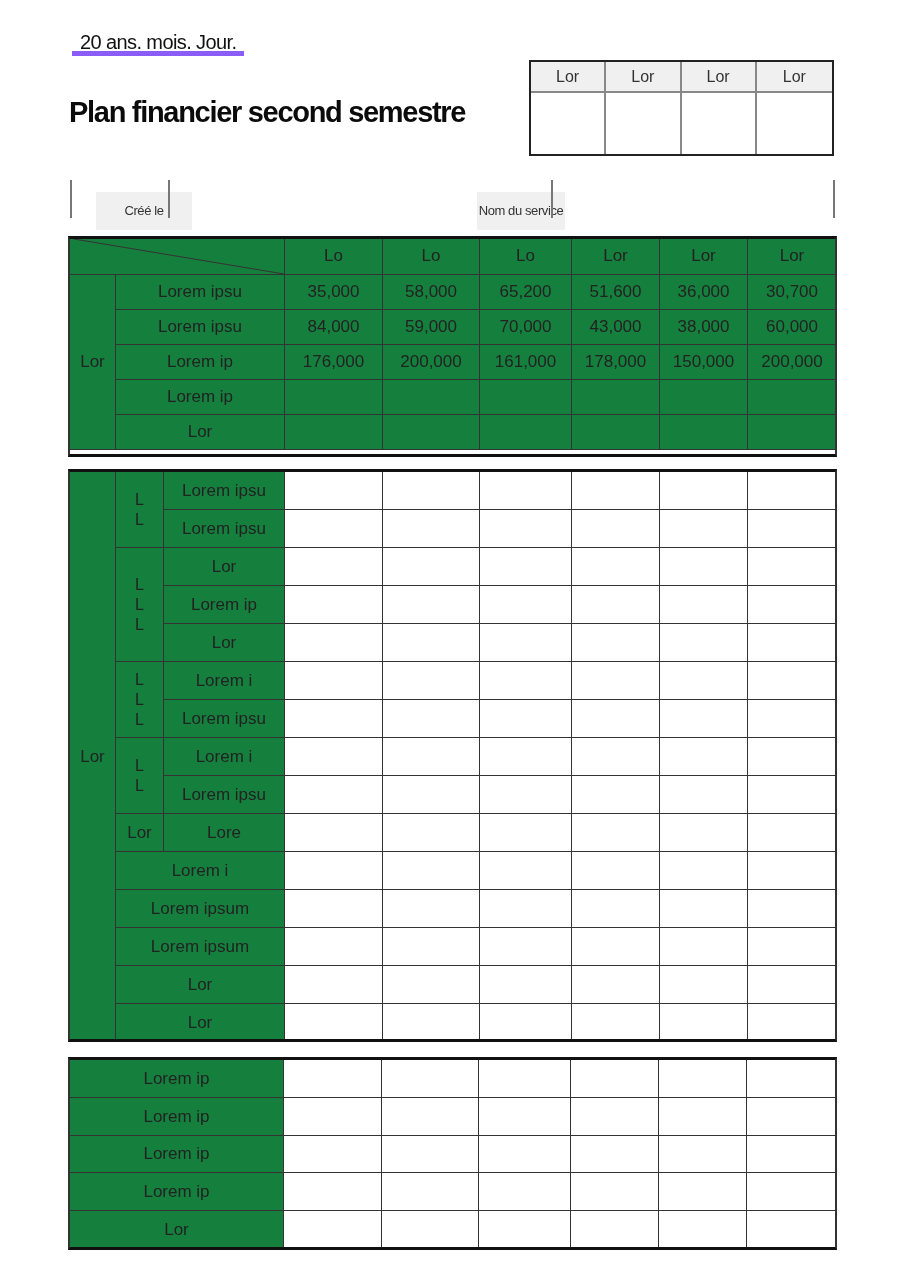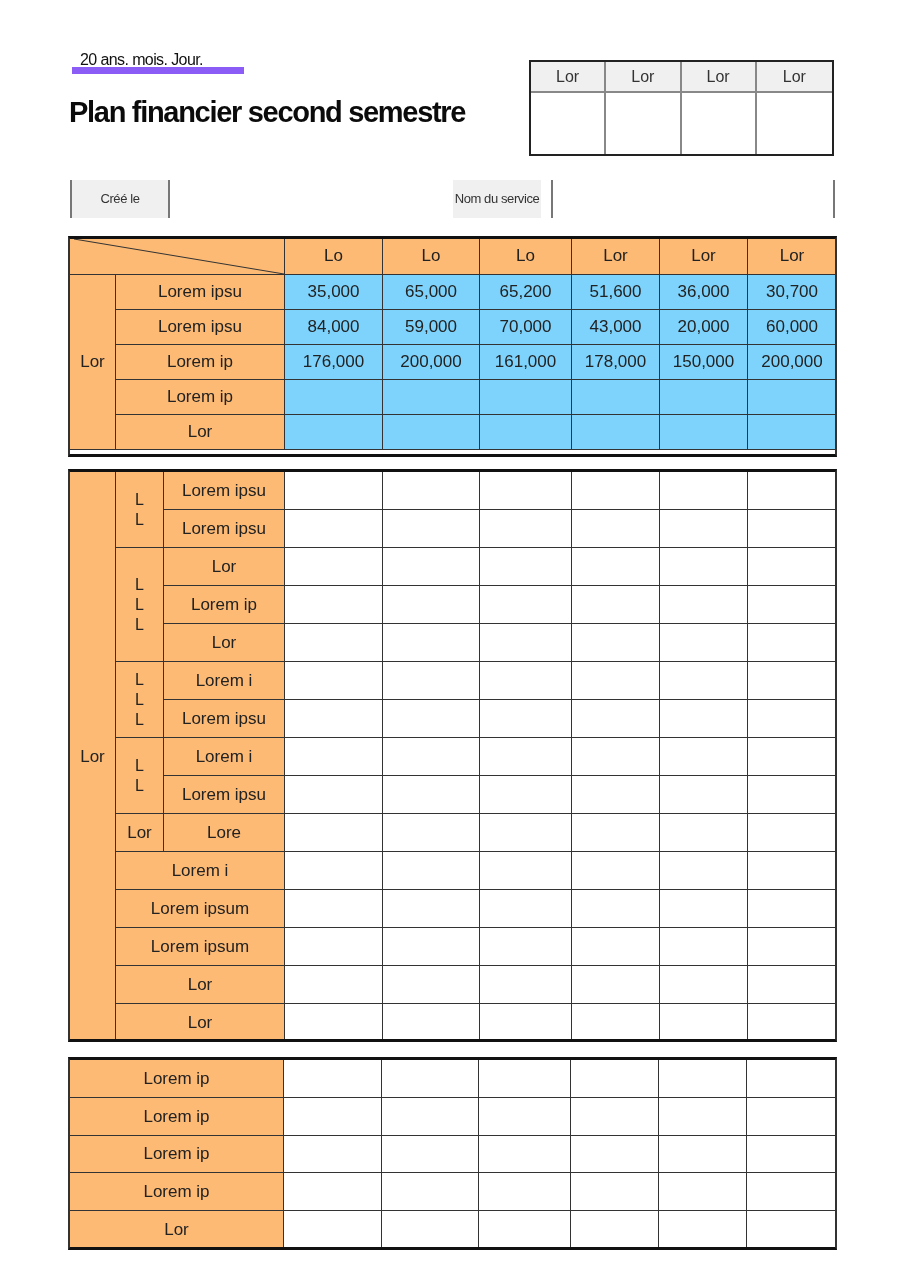--- a/index.html
+++ b/index.html
@@ -1,29 +1,29 @@
 <!DOCTYPE html>
 <html><head>
 <meta charset="utf-8">
 <style>
   html,body{margin:0;padding:0;background:#fff;}
   body{width:905px;height:1280px;position:relative;overflow:hidden;font-family:"Liberation Sans","DejaVu Sans",sans-serif;color:#222;}
-  .date{position:absolute;left:72px;top:48px;width:172px;height:26px;border-bottom:7px solid #8b5cf6;font-size:16px;letter-spacing:-0.6px;padding-left:8px;box-sizing:border-box;line-height:24px;color:#111;}
+  .date{position:absolute;left:72px;top:30px;width:172px;height:26px;border-bottom:5px solid #8b5cf6;font-size:20px;letter-spacing:-0.6px;padding-left:8px;box-sizing:border-box;line-height:24px;color:#111;}
   .title{position:absolute;left:69px;top:96px;font-size:29px;font-weight:bold;letter-spacing:-1.3px;color:#0b0b0b;}
   .approve{position:absolute;left:529px;top:60px;width:305px;height:96px;border:2px solid #222;box-sizing:border-box;display:grid;grid-template-columns:repeat(4,1fr);grid-template-rows:31px 1fr;}
   .approve .h{background:#f0f0f0;border-right:2px solid #888;border-bottom:2px solid #888;font-size:16px;text-align:center;line-height:30px;color:#333;}
   .approve .b{border-right:2px solid #888;}
   .approve .last{border-right:none;}
   .meta{position:absolute;top:180px;height:38px;}
-  .meta .lbl{position:absolute;top:0;height:38px;background:#f0f0f0;font-size:13px;color:#333;line-height:38px;text-align:center;letter-spacing:-0.4px;}
+  .meta .lbl{position:absolute;top:12px;height:38px;background:#f0f0f0;font-size:13px;color:#333;line-height:38px;text-align:center;letter-spacing:-0.4px;margin-left:24px;}
   .vl{position:absolute;width:2px;background:#777;}
   table.g{position:absolute;border-collapse:collapse;table-layout:fixed;font-size:17px;}
   table.g td{border:1px solid #333;text-align:center;padding:0;height:35px;box-sizing:border-box;}
-  table.g td.lab{background:#fdba74;}
-  table.g td.num{background:#7dd3fc;}
+  table.g td.lab{background:#15803d;}
+  table.g td.num{background:#15803d;}
   table.g td.e{background:#fff;}
   .stack{line-height:20px;font-size:16px;}
   .frame{position:absolute;border-top:3px solid #111;border-bottom:3px solid #111;border-left:2px solid #333;border-right:2px solid #333;box-sizing:border-box;pointer-events:none;}
 </style>
 </head>
 <body>
 
 <div class="date">20 ans. mois. Jour.</div>
 <div class="title">Plan financier second semestre</div>
 
@@ -71,33 +71,33 @@
     <td class="lab">Lo</td>
     <td class="lab">Lo</td>
     <td class="lab">Lor</td>
     <td class="lab">Lor</td>
     <td class="lab">Lor</td>
   </tr>
   <tr>
     <td class="lab" rowspan="5">Lor</td>
     <td class="lab">Lorem ipsu</td>
     <td class="num">35,000</td>
-    <td class="num">65,000</td>
+    <td class="num">58,000</td>
     <td class="num">65,200</td>
     <td class="num">51,600</td>
     <td class="num">36,000</td>
     <td class="num">30,700</td>
   </tr>
   <tr>
     <td class="lab">Lorem ipsu</td>
     <td class="num">84,000</td>
     <td class="num">59,000</td>
     <td class="num">70,000</td>
     <td class="num">43,000</td>
-    <td class="num">20,000</td>
+    <td class="num">38,000</td>
     <td class="num">60,000</td>
   </tr>
   <tr>
     <td class="lab">Lorem ip</td>
     <td class="num">176,000</td>
     <td class="num">200,000</td>
     <td class="num">161,000</td>
     <td class="num">178,000</td>
     <td class="num">150,000</td>
     <td class="num">200,000</td>

